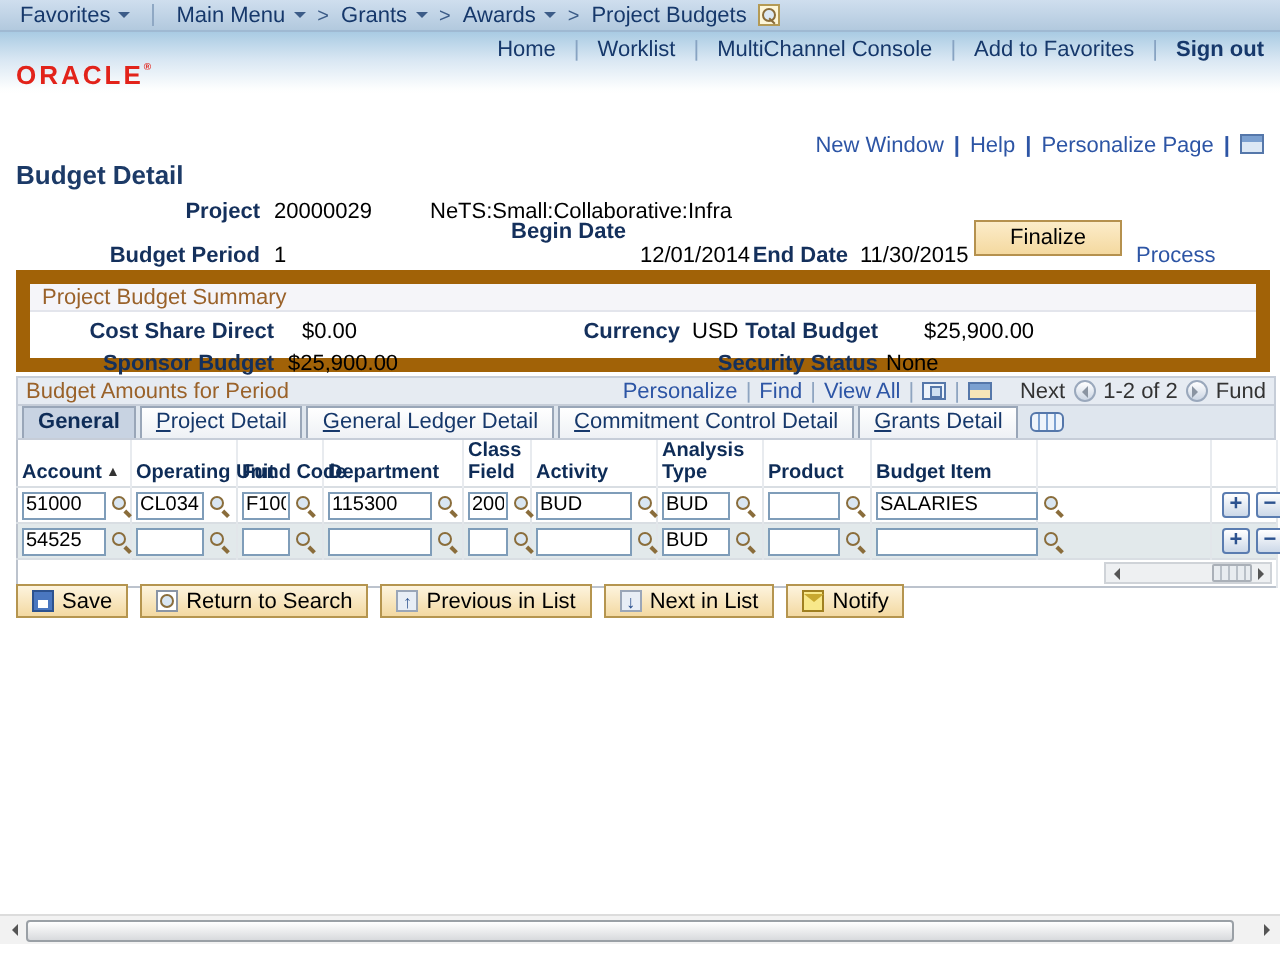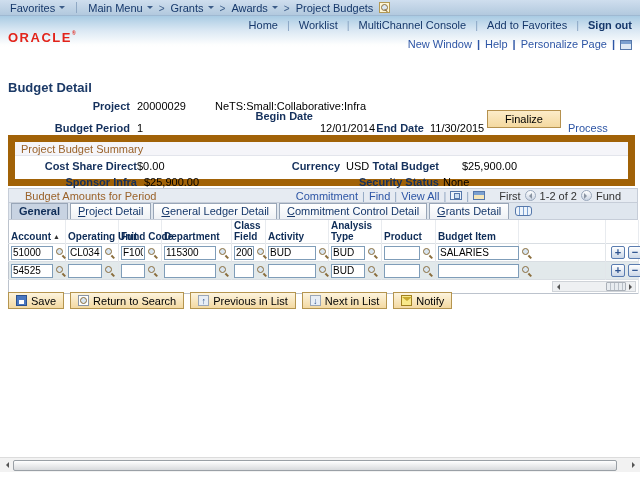--- a/index.html
+++ b/index.html
@@ -39,21 +39,21 @@
     color:#16386b; white-space:nowrap; }
   .hlinks a { color:#16386b; }
   .hlinks .hsep { color:#87a3c2; padding:0 9px; }
   .hlinks .hsep::before { content:"|"; }
   .hlinks .signout { font-weight:bold; }
   .oracle-logo { position:absolute; left:8px; bottom:2px; color:#e2231a;
     font-weight:bold; font-size:13px; letter-spacing:1.5px; }
   .oracle-logo::after { content:"\00ae"; font-size:5px; vertical-align:7px; letter-spacing:0; }
 
   
-  .plinks { position:absolute; top:38px; right:8px; display:flex; align-items:flex-end;
+  .plinks { position:absolute; top:67px; right:8px; display:flex; align-items:flex-start;
     color:#2d55a5; white-space:nowrap; }
   .plinks a { color:#2d55a5; }
   .plinks .psep { color:#2d55a5; font-weight:bold; padding:0 5px; }
   .plinks .psep::before { content:"|"; }
   .pers-page-icon { display:inline-block; width:12px; height:10px; border:1px solid #5577aa;
     background: linear-gradient(#7ba0d0 0 3px, #dce8f5 3px);}
 
   
   .page-title { position:absolute; top:80px; left:8px; font-size:13px; font-weight:bold; color:#1c3a67; }
   .fields { position:absolute; top:94px; left:0; width:640px; height:40px; }
@@ -75,34 +75,34 @@
 
   
   .summary { position:absolute; top:135px; left:8px; width:627px; height:51px;
     border:7px solid #a16207; background:#fff; }
   .sum-title { height:14px; background:#f5f5f9; border-bottom:1px solid #e3e5ec;
     color:#9a622a; padding:1px 6px; }
   .sum-body { position:relative; height:35px; }
   .slabel { position:absolute; font-weight:bold; color:#14305c; text-align:right; }
   .svalue { position:absolute; color:#000; }
   .s-costshare-l { left:12px; width:110px; top:4px; }
-  .s-costshare-v { left:122px; top:4px; }
+  .s-costshare-v { left:136px; top:4px; }
   .s-currency-l { left:225px; width:100px; top:4px; }
   .s-currency-v { left:331px; top:4px; }
   .s-total-l { left:324px; width:100px; top:4px; }
   .s-total-v { left:447px; top:4px; }
   .s-sponsor-l { left:12px; width:110px; top:20px; }
   .s-sponsor-v { left:129px; top:20px; }
   .s-security-l { left:324px; width:100px; top:20px; }
   .s-security-v { left:428px; top:20px; }
 
   
   .grid { position:absolute; top:188px; left:8px; width:630px; }
   .grid-bar { height:15px; background:#e6ebf2; border:1px solid #c6cdd8;
-    display:flex; align-items:center; padding:0 16px; white-space:nowrap; }
+    display:flex; align-items:center; padding:0 4px; white-space:nowrap; }
   .grid-title { color:#9a622a; flex:1; }
   .grid-bar a { color:#2d55a5; }
   .gsep { color:#8ea4c0; padding:0 4px; }
   .gsep::before { content:"|"; }
   .popup-icon { display:inline-block; width:12px; height:9px; border:1px solid #5577aa;
     background:#eef4fb; position:relative; vertical-align:-1px; }
   .popup-icon::after { content:""; position:absolute; right:1px; top:1px; width:4px; height:4px;
     border:1px solid #5577aa; background:#cfe0f2; }
   .download-icon { display:inline-block; width:12px; height:9px; border:1px solid #5577aa;
     background: linear-gradient(#7ba0d0 0 3px, #f6e6b8 3px); vertical-align:-1px; }
@@ -254,41 +254,41 @@
 
   <div class="summary">
     <div class="sum-title">Project Budget Summary</div>
     <div class="sum-body">
       <span class="slabel s-costshare-l">Cost Share Direct</span>
       <span class="svalue s-costshare-v">$0.00</span>
       <span class="slabel s-currency-l">Currency</span>
       <span class="svalue s-currency-v">USD</span>
       <span class="slabel s-total-l">Total Budget</span>
       <span class="svalue s-total-v">$25,900.00</span>
-      <span class="slabel s-sponsor-l">Sponsor Infra</span>
+      <span class="slabel s-sponsor-l">Sponsor Budget</span>
       <span class="svalue s-sponsor-v">$25,900.00</span>
       <span class="slabel s-security-l">Security Status</span>
       <span class="svalue s-security-v">None</span>
     </div>
   </div>
 
   <div class="grid">
     <div class="grid-bar">
       <span class="grid-title">Budget Amounts for Period</span>
-      <a>Commitment</a>
+      <a>Personalize</a>
       <span class="gsep"></span>
       <a>Find</a>
       <span class="gsep"></span>
       <a>View All</a>
       <span class="gsep"></span>
       <span class="popup-icon"></span>
       <span class="gsep"></span>
       <span class="download-icon"></span>
       <span class="pgnav">
-        <span>First</span>
+        <span>Next</span>
         <span class="pgbtn">
             <span class="tri-l"></span>
           </span>
         <span>1-2 of 2</span>
         <span class="pgbtn">
             <span class="tri-r"></span>
           </span>
         <span>Fund</span>
       </span>
     </div>

